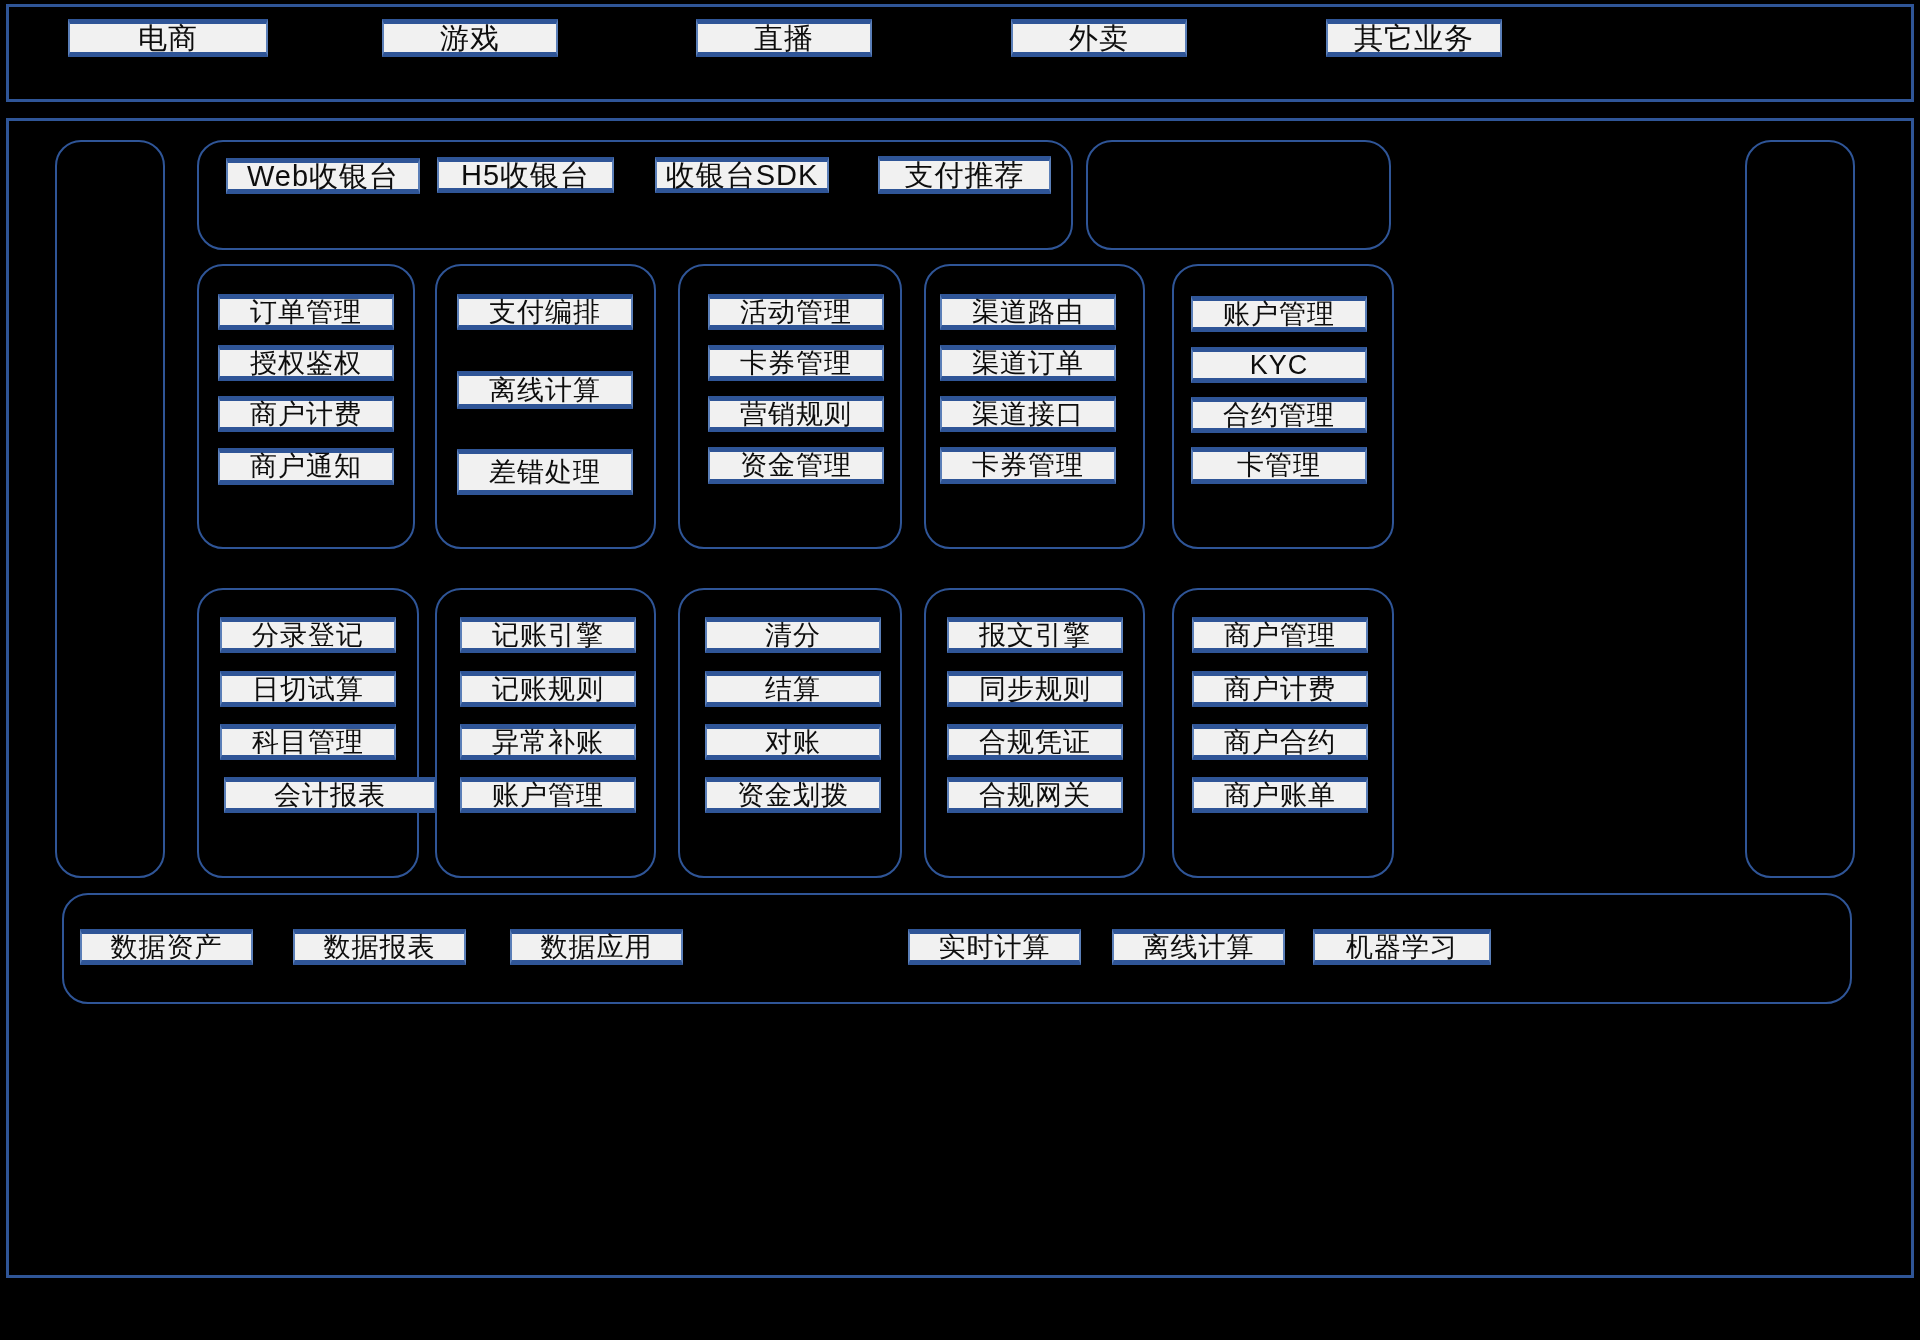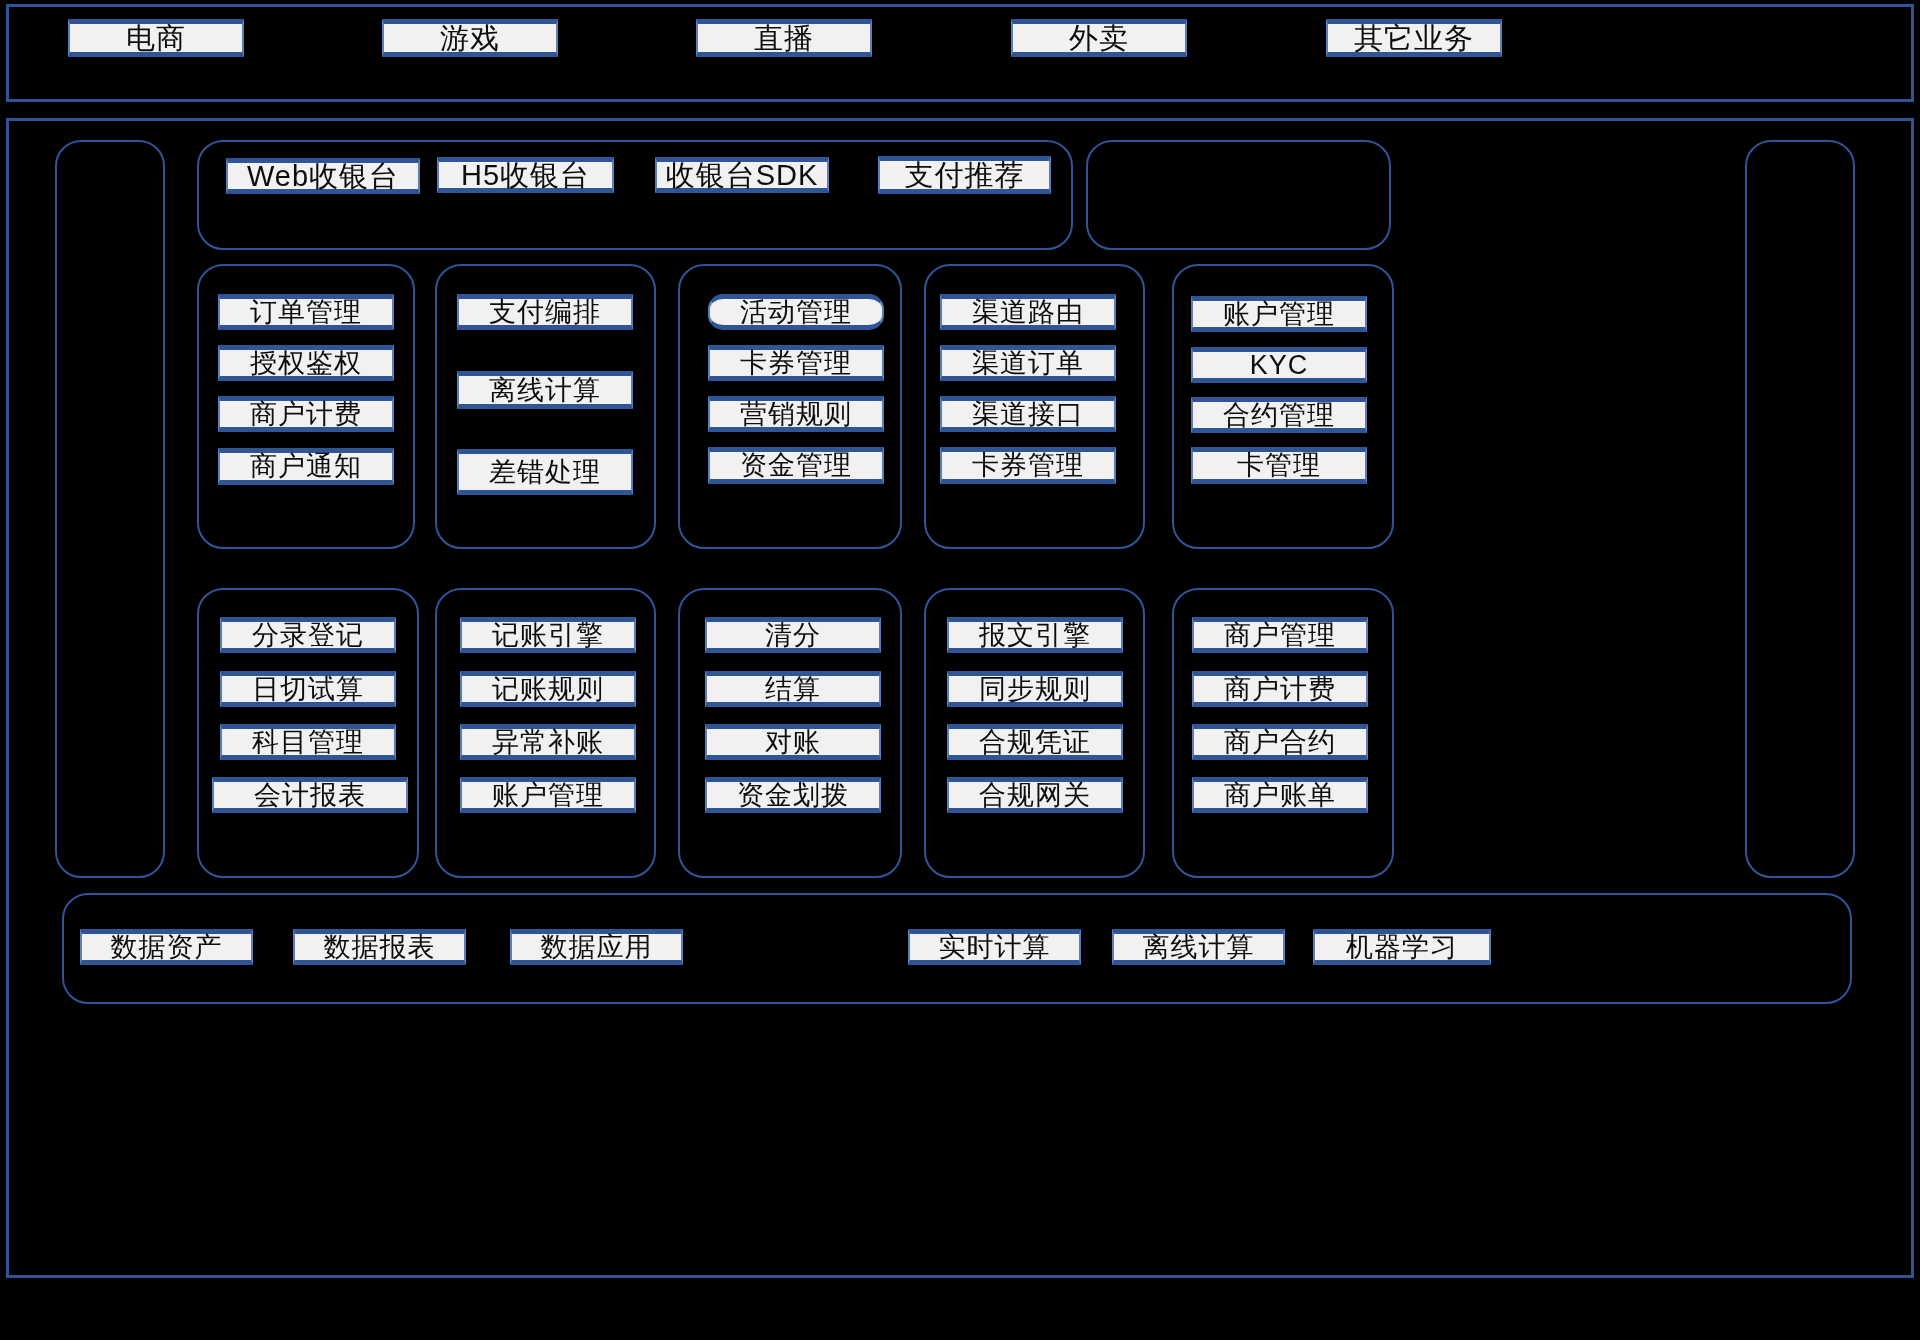--- a/index.html
+++ b/index.html
@@ -45,21 +45,21 @@
   .chip.biz{font-size:29px;}
   .chip.data{font-size:27px;}
 </style>
 </head>
 <body>
 
 <div class="canvas">
 
   <div class="frame" style="left:6px;top:4px;width:1908px;height:98px;"></div>
 
-  <div class="chip biz" style="left:68px;top:19px;width:176px;height:38px;">电商</div>
+  <div class="chip biz" style="left:68px;top:19px;width:200px;height:38px;">电商</div>
   <div class="chip biz" style="left:382px;top:19px;width:176px;height:38px;">游戏</div>
   <div class="chip biz" style="left:696px;top:19px;width:176px;height:38px;">直播</div>
   <div class="chip biz" style="left:1011px;top:19px;width:176px;height:38px;">外卖</div>
   <div class="chip biz" style="left:1326px;top:19px;width:176px;height:38px;">其它业务</div>
 
   <div class="frame" style="left:6px;top:118px;width:1908px;height:1160px;"></div>
 
   <div class="group" style="left:55px;top:140px;width:110px;height:738px;"></div>
   <div class="group" style="left:1745px;top:140px;width:110px;height:738px;"></div>
 
@@ -76,42 +76,42 @@
   <div class="chip" style="left:218px;top:345px;width:176px;height:36px;">授权鉴权</div>
   <div class="chip" style="left:218px;top:396px;width:176px;height:36px;">商户计费</div>
   <div class="chip" style="left:218px;top:448px;width:176px;height:37px;">商户通知</div>
 
   <div class="group" style="left:435px;top:264px;width:221px;height:285px;"></div>
   <div class="chip" style="left:457px;top:294px;width:176px;height:36px;">支付编排</div>
   <div class="chip" style="left:457px;top:371px;width:176px;height:38px;">离线计算</div>
   <div class="chip" style="left:457px;top:449px;width:176px;height:46px;">差错处理</div>
 
   <div class="group" style="left:678px;top:264px;width:224px;height:285px;"></div>
-  <div class="chip" style="left:708px;top:294px;width:176px;height:36px;border-radius:15px;">活动管理</div>
+  <div class="chip" style="left:708px;top:294px;width:176px;height:36px;">活动管理</div>
   <div class="chip" style="left:708px;top:345px;width:176px;height:36px;">卡券管理</div>
   <div class="chip" style="left:708px;top:396px;width:176px;height:36px;">营销规则</div>
   <div class="chip" style="left:708px;top:447px;width:176px;height:37px;">资金管理</div>
 
   <div class="group" style="left:924px;top:264px;width:221px;height:285px;"></div>
   <div class="chip" style="left:940px;top:294px;width:176px;height:36px;">渠道路由</div>
   <div class="chip" style="left:940px;top:345px;width:176px;height:36px;">渠道订单</div>
   <div class="chip" style="left:940px;top:396px;width:176px;height:36px;">渠道接口</div>
   <div class="chip" style="left:940px;top:447px;width:176px;height:37px;">卡券管理</div>
 
   <div class="group" style="left:1172px;top:264px;width:222px;height:285px;"></div>
   <div class="chip" style="left:1191px;top:296px;width:176px;height:36px;">账户管理</div>
   <div class="chip" style="left:1191px;top:347px;width:176px;height:36px;">KYC</div>
   <div class="chip" style="left:1191px;top:397px;width:176px;height:36px;">合约管理</div>
   <div class="chip" style="left:1191px;top:447px;width:176px;height:37px;">卡管理</div>
 
   <div class="group" style="left:197px;top:588px;width:222px;height:290px;"></div>
   <div class="chip" style="left:220px;top:617px;width:176px;height:36px;">分录登记</div>
   <div class="chip" style="left:220px;top:671px;width:176px;height:36px;">日切试算</div>
   <div class="chip" style="left:220px;top:724px;width:176px;height:36px;">科目管理</div>
-  <div class="chip" style="left:212px;top:777px;width:196px;height:36px;">会计报表</div>
+  <div class="chip" style="left:224px;top:777px;width:212px;height:36px;">会计报表</div>
 
   <div class="group" style="left:435px;top:588px;width:221px;height:290px;"></div>
   <div class="chip" style="left:460px;top:617px;width:176px;height:36px;">记账引擎</div>
   <div class="chip" style="left:460px;top:671px;width:176px;height:36px;">记账规则</div>
   <div class="chip" style="left:460px;top:724px;width:176px;height:36px;">异常补账</div>
   <div class="chip" style="left:460px;top:777px;width:176px;height:36px;">账户管理</div>
 
   <div class="group" style="left:678px;top:588px;width:224px;height:290px;"></div>
   <div class="chip" style="left:705px;top:617px;width:176px;height:36px;">清分</div>
   <div class="chip" style="left:705px;top:671px;width:176px;height:36px;">结算</div>

